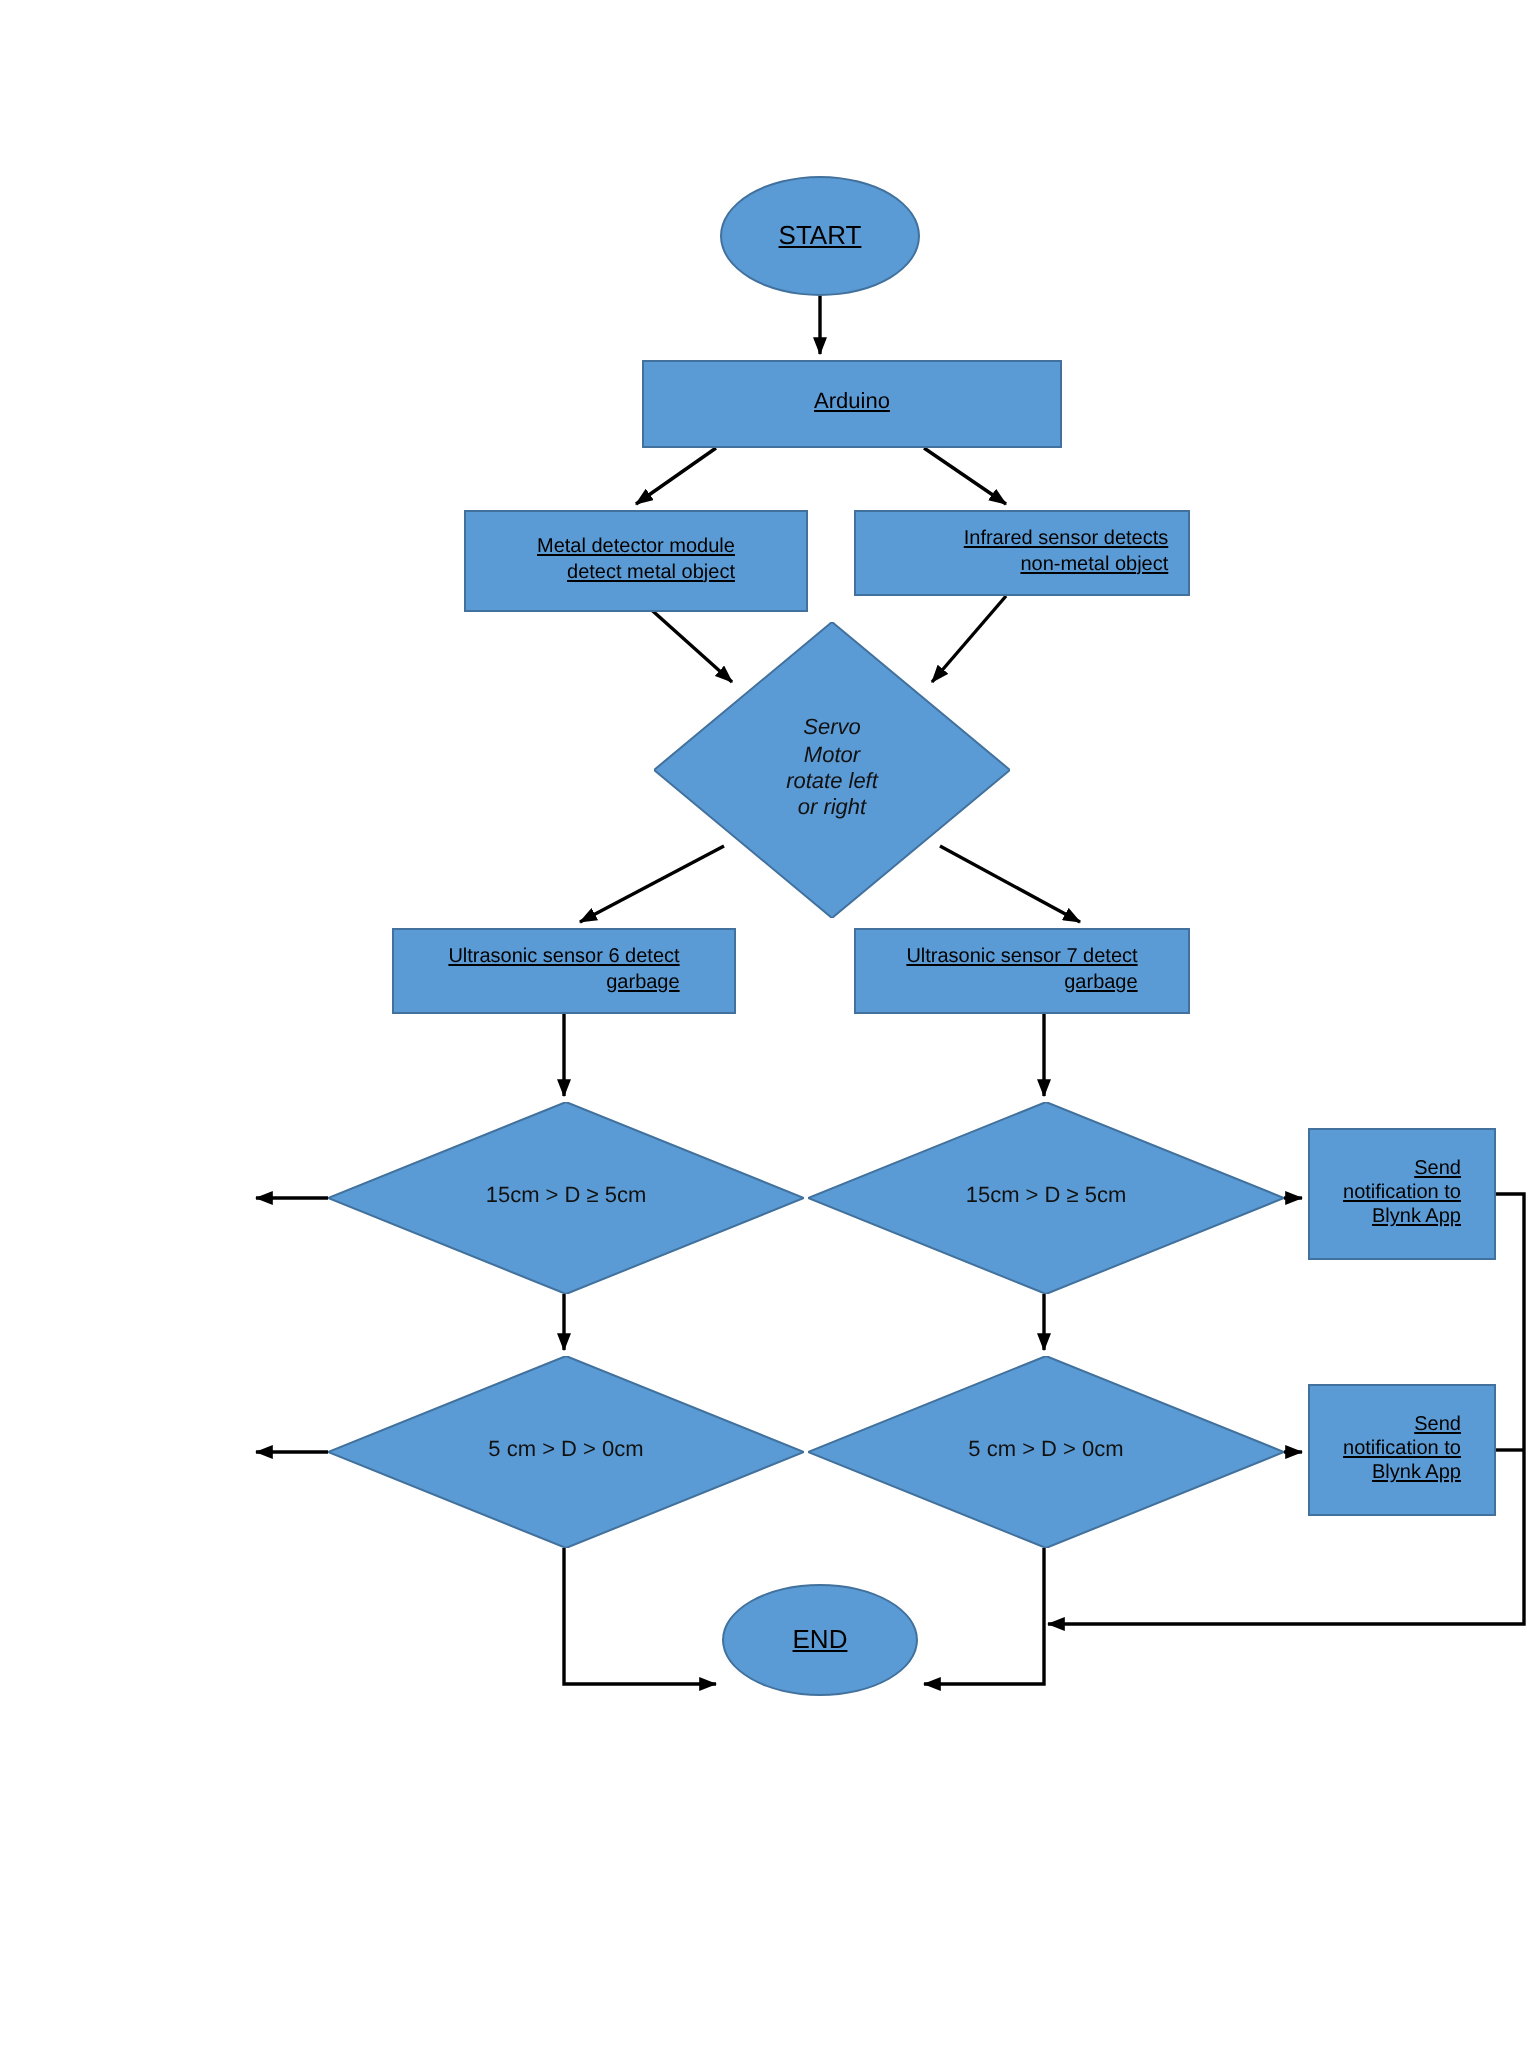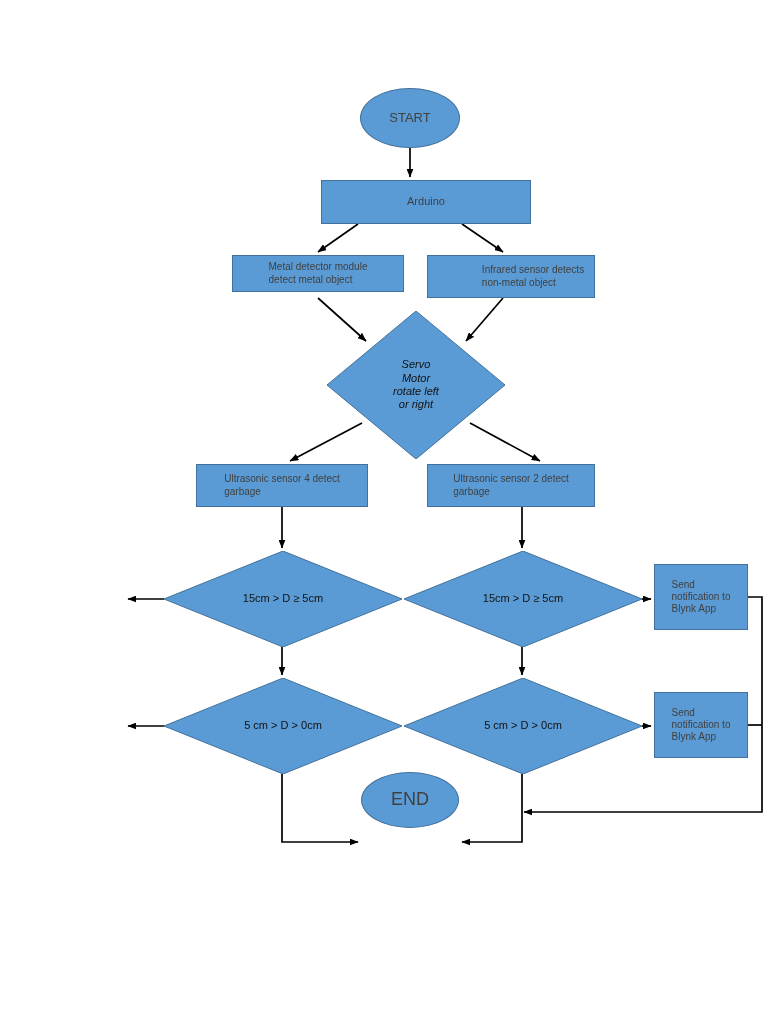--- a/index.html
+++ b/index.html
@@ -22,25 +22,26 @@
     width: 768px;
     height: 1024px;
     pointer-events: none;
   }
   .node {
     position: absolute;
     box-sizing: border-box;
     display: flex;
     align-items: center;
     justify-content: center;
-    text-align: left;
-    color: #404040;
+    text-align: right;
+    color: #000000;
     line-height: 1.22;
     white-space: pre-line;
     z-index: 2;
+    text-decoration: underline;
   }
   .node-rect {
     background: #5B9BD5;
     border: 1px solid #41719C;
   }
   .node-ellipse {
     background: #5B9BD5;
     border: 1px solid #41719C;
     border-radius: 50%;
   }
@@ -100,36 +101,36 @@
         <polyline points="282,774 282,842 358,842" fill="none" stroke="#000000" stroke-width="1.7" stroke-linecap="butt" stroke-linejoin="miter" marker-end="url(#arrowhead)"></polyline>
         <polyline points="522,774 522,842 462,842" fill="none" stroke="#000000" stroke-width="1.7" stroke-linecap="butt" stroke-linejoin="miter" marker-end="url(#arrowhead)"></polyline>
         <polyline points="748,597 762,597 762,812 524,812" fill="none" stroke="#000000" stroke-width="1.7" stroke-linecap="butt" stroke-linejoin="miter" marker-end="url(#arrowhead)"></polyline>
         <polyline points="748,725 762,725" fill="none" stroke="#000000" stroke-width="1.7" stroke-linecap="butt" stroke-linejoin="miter"></polyline>
       </g>
   </svg>
 
   <div id="nodes-layer">
       <div class="node node-ellipse" style="left: 360px; top: 88px; width: 100px; height: 60px; font-size: 13px;">START</div>
       <div class="node node-rect" style="left: 321px; top: 180px; width: 210px; height: 44px; font-size: 11px;">Arduino</div>
-      <div class="node node-rect" style="left: 232px; top: 255px; width: 172px; height: 37px; font-size: 10px;">Metal detector module
+      <div class="node node-rect" style="left: 232px; top: 255px; width: 172px; height: 51px; font-size: 10px;">Metal detector module
 detect metal object</div>
       <div class="node node-rect" style="left: 427px; top: 255px; width: 168px; height: 43px; font-size: 10px; padding-left: 44px;">Infrared sensor detects
 non-metal object</div>
       <div class="node-diamond-wrap" style="left: 327px; top: 311px; width: 178px; height: 148px; font-style: italic;">
         <svg class="node-diamond-shape" viewBox="0 0 178 148" preserveAspectRatio="none">
           <polygon points="89,0 178,74 89,148 0,74" fill="#5B9BD5" stroke="#41719C" stroke-width="1"></polygon>
         </svg>
         <div class="node-diamond-label" style="font-size: 11px;">Servo
 Motor
 rotate left
 or right</div>
       </div>
-      <div class="node node-rect" style="left: 196px; top: 464px; width: 172px; height: 43px; font-size: 10px;">Ultrasonic sensor 4 detect
+      <div class="node node-rect" style="left: 196px; top: 464px; width: 172px; height: 43px; font-size: 10px;">Ultrasonic sensor 6 detect
 garbage</div>
-      <div class="node node-rect" style="left: 427px; top: 464px; width: 168px; height: 43px; font-size: 10px;">Ultrasonic sensor 2 detect
+      <div class="node node-rect" style="left: 427px; top: 464px; width: 168px; height: 43px; font-size: 10px;">Ultrasonic sensor 7 detect
 garbage</div>
       <div class="node-diamond-wrap" style="left: 164px; top: 551px; width: 238px; height: 96px;">
         <svg class="node-diamond-shape" viewBox="0 0 238 96" preserveAspectRatio="none">
           <polygon points="119,0 238,48 119,96 0,48" fill="#5B9BD5" stroke="#41719C" stroke-width="1"></polygon>
         </svg>
         <div class="node-diamond-label" style="font-size: 11px;">15cm &gt; D ≥ 5cm</div>
       </div>
       <div class="node-diamond-wrap" style="left: 404px; top: 551px; width: 238px; height: 96px;">
         <svg class="node-diamond-shape" viewBox="0 0 238 96" preserveAspectRatio="none">
           <polygon points="119,0 238,48 119,96 0,48" fill="#5B9BD5" stroke="#41719C" stroke-width="1"></polygon>
@@ -147,16 +148,16 @@
           <polygon points="119,0 238,48 119,96 0,48" fill="#5B9BD5" stroke="#41719C" stroke-width="1"></polygon>
         </svg>
         <div class="node-diamond-label" style="font-size: 11px;">5 cm &gt; D &gt; 0cm</div>
       </div>
       <div class="node node-rect" style="left: 654px; top: 564px; width: 94px; height: 66px; font-size: 10px;">Send
 notification to
 Blynk App</div>
       <div class="node node-rect" style="left: 654px; top: 692px; width: 94px; height: 66px; font-size: 10px;">Send
 notification to
 Blynk App</div>
-      <div class="node node-ellipse" style="left: 361px; top: 772px; width: 98px; height: 56px; font-size: 18px;">END</div>
+      <div class="node node-ellipse" style="left: 361px; top: 792px; width: 98px; height: 56px; font-size: 13px;">END</div>
     </div>
 
 </div>
 
 </body></html>

